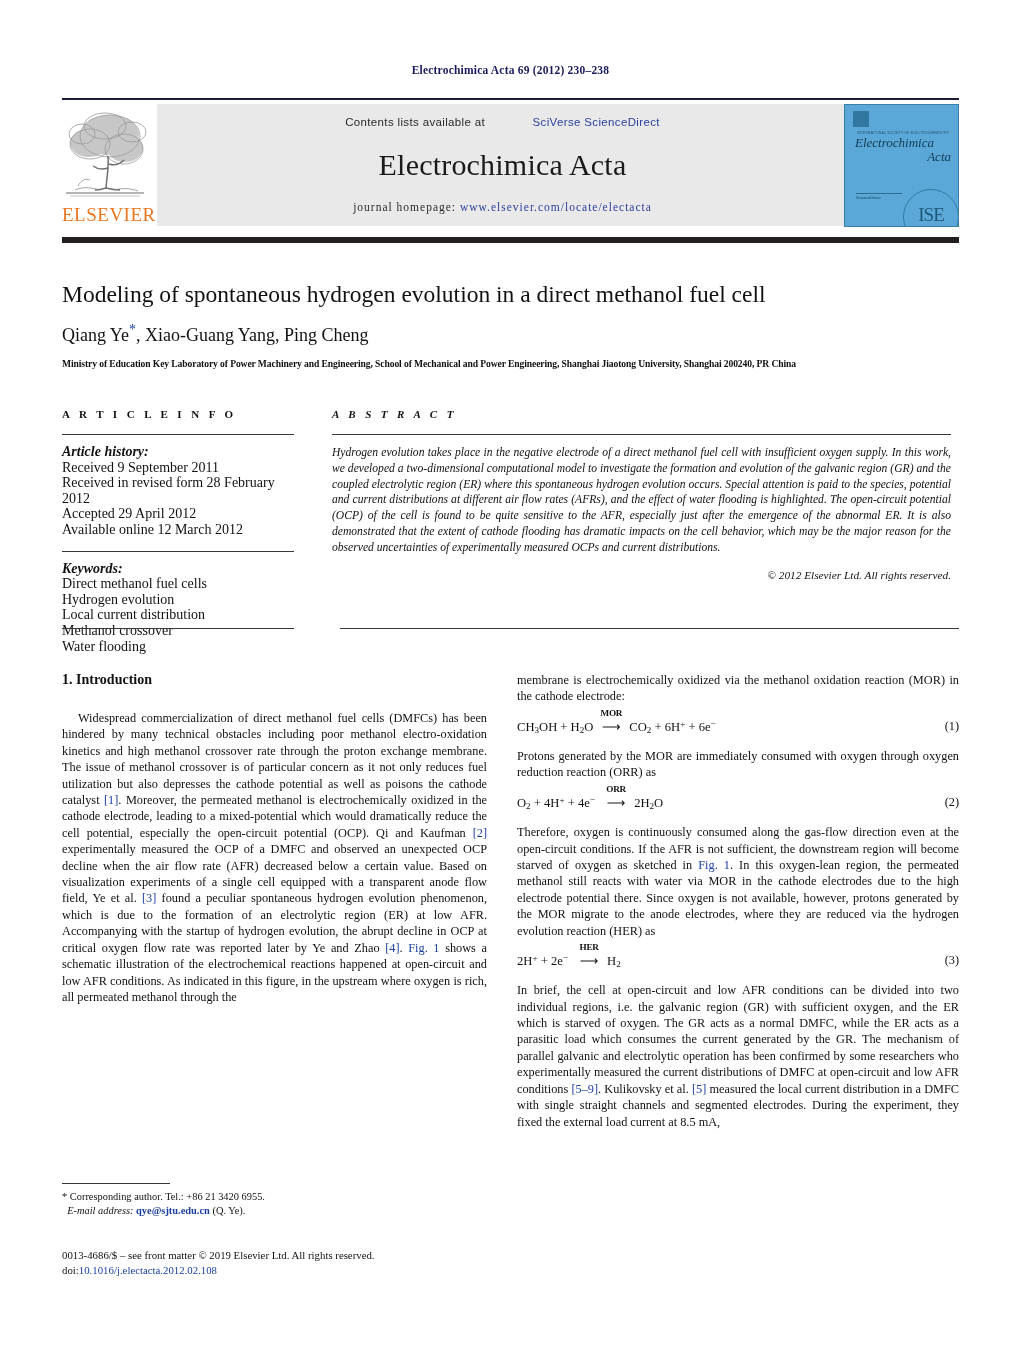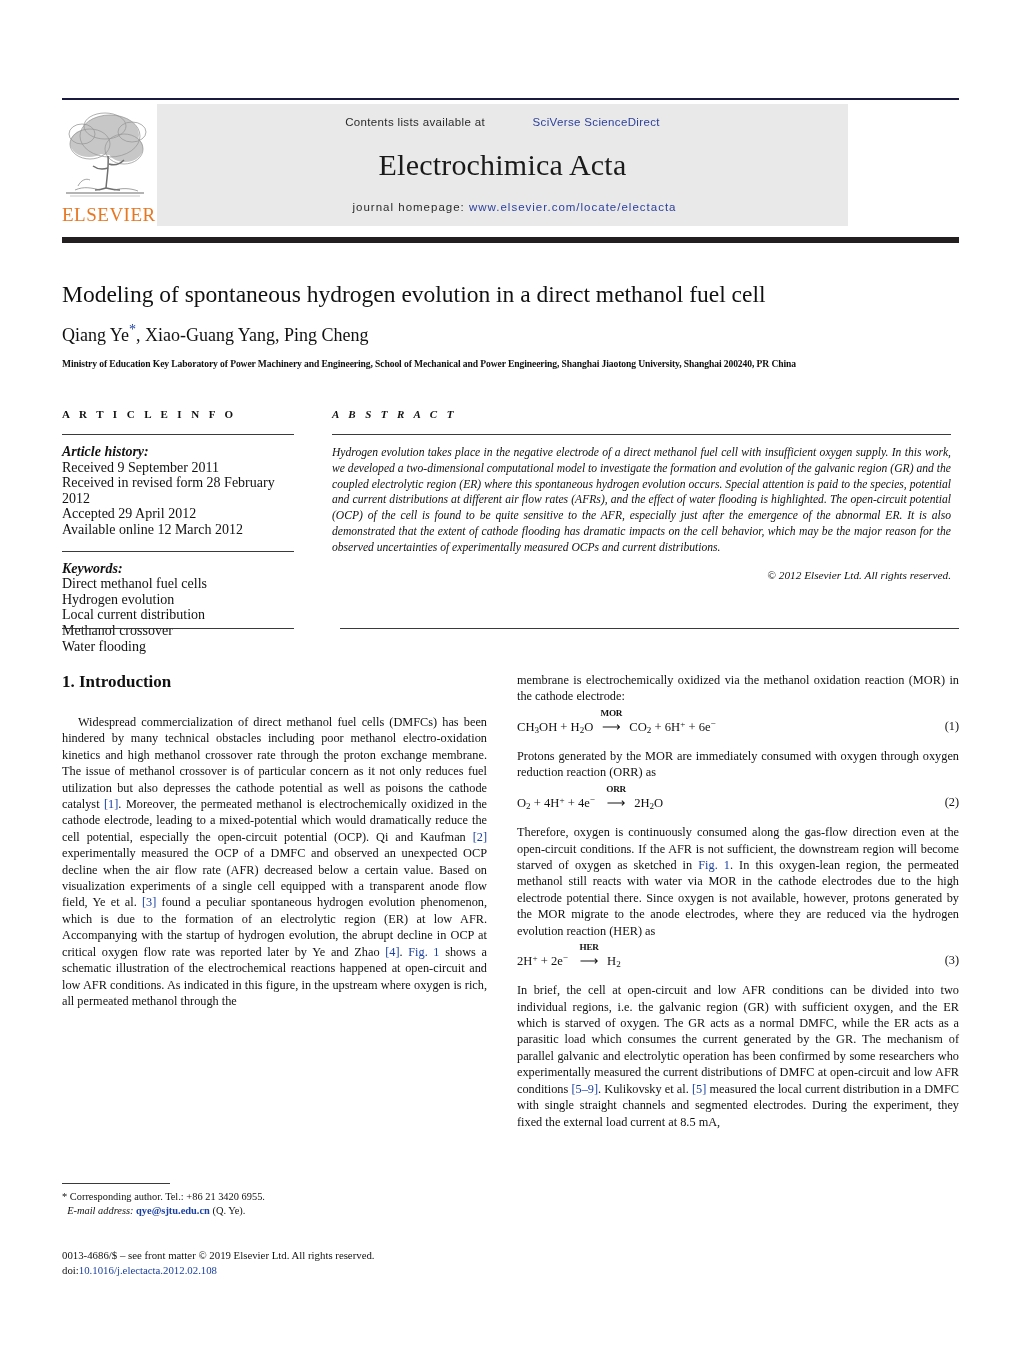--- a/index.html
+++ b/index.html
@@ -102,25 +102,24 @@
     font-family: "Liberation Serif", serif;
     font-size: 30px;
     color: #1a1a1a;
     letter-spacing: 0.2px;
   }
   .homepage-line {
     position: absolute;
     left: 0; top: 97px;
     width: 691px;
     text-align: center;
-    font-family: Liberation Sans, sans-serif;
+    font-family: Liberation Serif, serif;
     font-size: 11.5px;
     color: #2b2b2b;
     letter-spacing: 1.0px;
-    padding-left: 12px;
   }
   .homepage-line .url {
     color: #2b3f9c;
   }
   .cover-thumb {
     position: absolute;
     left: 782px; top: 6px;
     width: 115px;
     height: 123px;
     background: #5ba8d8;
@@ -304,21 +303,21 @@
     width: 425px;
   }
   .body-right {
     position: absolute;
     left: 517px; top: 672px;
     width: 442px;
   }
   h2.section-title {
     margin: 0 0 22px 0;
     font-family: "Liberation Serif", serif;
-    font-size: 17px;
+    font-size: 14px;
     font-weight: bold;
     color: #111111;
   }
   p.body-par {
     margin: 0;
     font-family: "Liberation Serif", serif;
     font-size: 12.3px;
     line-height: 16.4px;
     text-align: justify;
     color: #111111;
@@ -385,20 +384,21 @@
     line-height: 14.6px;
     color: #111111;
   }
   .imprint .doi { color: #1a3fa0; }
 </style>
 </head>
 <body>
 
 <div class="page">
 
+  <div class="running-head">Electrochimica Acta 69 (2012) 230–238</div>
 
   <div class="masthead">
     <div class="masthead-rule"></div>
 
     <div class="elsevier-block">
       <div class="tree-box">
         <svg width="86" height="100" viewBox="0 0 86 100" xmlns="http://www.w3.org/2000/svg">
           <rect x="0" y="0" width="86" height="100" fill="#ffffff"></rect>
           <g stroke="#8c8c8c" fill="none" stroke-width="0.7">
             <ellipse cx="48" cy="32" rx="30" ry="21"></ellipse>
@@ -433,20 +433,31 @@
       </div>
       <div class="elsevier-word">ELSEVIER</div>
     </div>
 
     <div class="centerbox">
       <div class="contents-line"><span>Contents lists available at </span><span class="sd">SciVerse ScienceDirect</span></div>
       <div class="journal-name">Electrochimica Acta</div>
       <div class="homepage-line"><span>journal homepage: </span><span class="url">www.elsevier.com/locate/electacta</span></div>
     </div>
 
+    <div class="cover-thumb">
+      <div class="cover-top-logo"></div>
+      <div class="cover-subtitle">INTERNATIONAL SOCIETY OF ELECTROCHEMISTRY  •  ELSEVIER</div>
+      <div class="cover-title"><span>Electrochimica</span><span class="l2">Acta</span></div>
+      <div class="cover-pub">
+          <span>ScienceDirect</span>
+        </div>
+      <div class="cover-ise">
+        <div class="ise-text">ISE</div>
+      </div>
+    </div>
   </div>
 
   <div class="thick-rule"></div>
 
   <div class="paper-title">Modeling of spontaneous hydrogen evolution in a direct methanol fuel cell</div>
   <div class="authors">Qiang Ye<span class="star">*</span>, Xiao-Guang Yang, Ping Cheng</div>
   <div class="affiliation">Ministry of Education Key Laboratory of Power Machinery and Engineering, School of Mechanical and Power Engineering, Shanghai Jiaotong University, Shanghai 200240, PR China</div>
 
   <div class="info-col">
     <div class="sec-head">A R T I C L E  I N F O</div>

